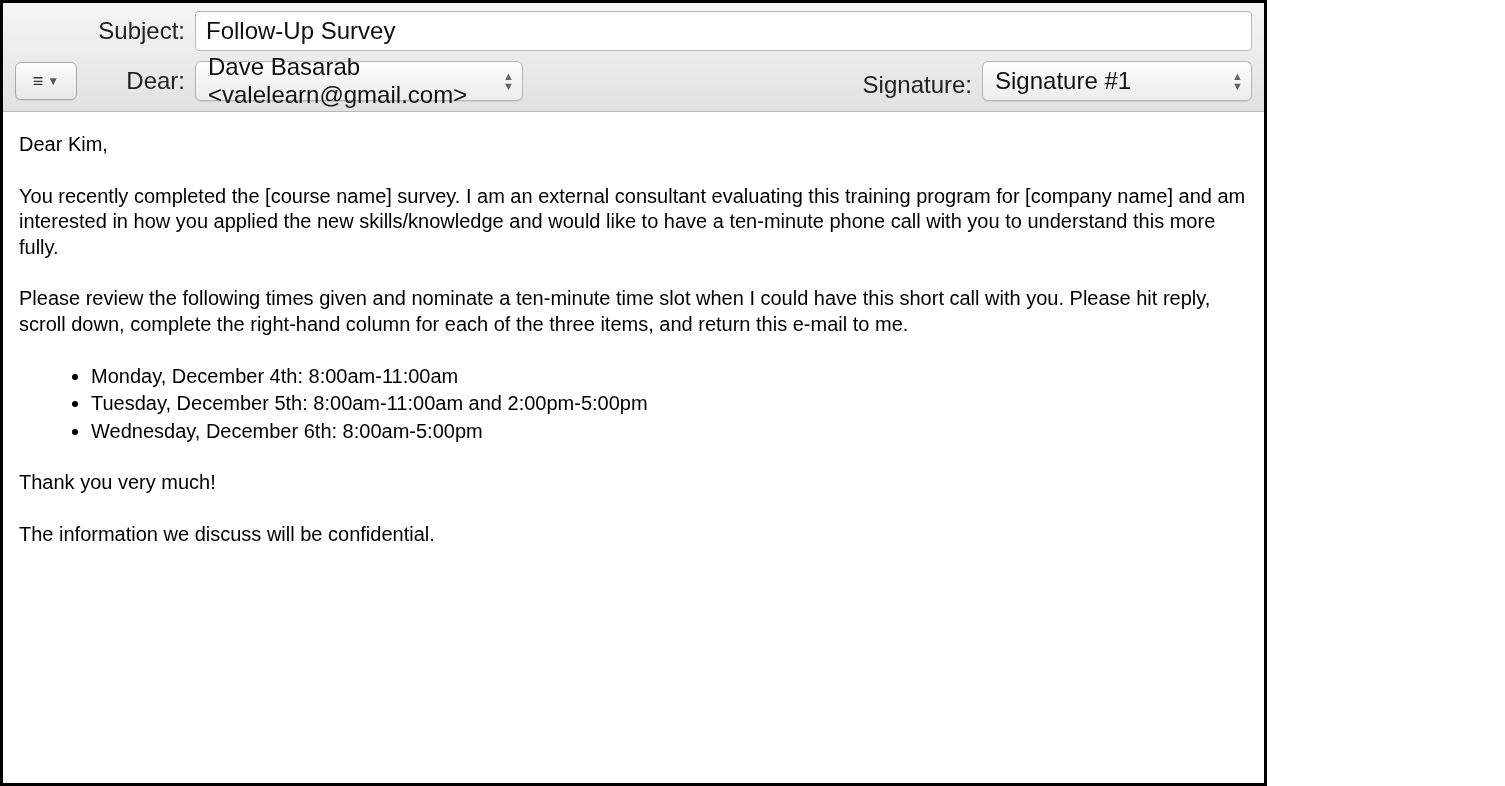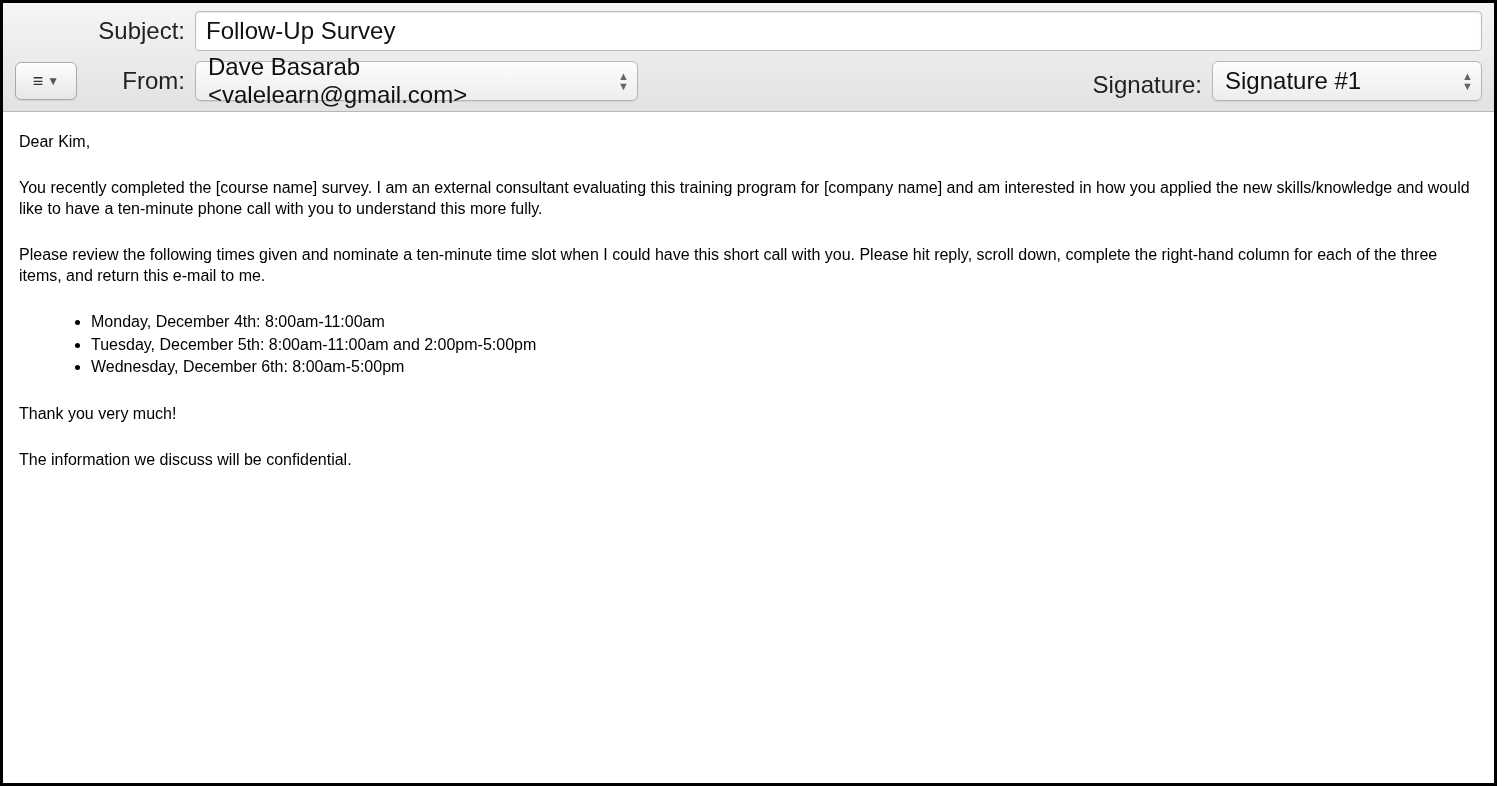--- a/index.html
+++ b/index.html
@@ -3,21 +3,21 @@
 <meta charset="utf-8">
 <style>
   * { box-sizing: border-box; }
   body {
     margin: 0;
     padding: 0;
     font-family: "Lucida Grande", "Helvetica Neue", Arial, sans-serif;
     background: #fff;
   }
   .window {
-    width: 1497px;
+    width: 1267px;
     height: 786px;
     border: 3px solid #000;
     background: #fff;
     display: flex;
     flex-direction: column;
   }
   .header {
     background: linear-gradient(to bottom, #f5f5f5, #e2e2e2);
     border-bottom: 1px solid #b8b8b8;
     padding: 8px 12px 10px 12px;
@@ -92,21 +92,21 @@
     gap: 2px;
   }
   .from-select { flex: 1; max-width: 640px; justify-content: flex-end; }
   .sig-select  { width: 270px; }
   .second-row-spacer { flex: 1; }
   .sig-label { min-width: auto; margin-left: 40px; margin-top: 8px; }
 
   .body-area {
     flex: 1;
     padding: 20px 16px;
-    font-size: 16px;
+    font-size: 20px;
     line-height: 1.28;
     color: #000;
     overflow: auto;
   }
   .body-area p { margin: 0 0 26px 0; }
   .body-area ul {
     margin: 0 0 26px 0;
     padding-left: 72px;
   }
   .body-area li { margin: 2px 0; }
@@ -120,21 +120,21 @@
     <div class="row">
       <div class="label">Subject:</div>
       <input class="subject-input" type="text" value="Follow-Up Survey" style="">
     </div>
 
     <div class="row">
       <div class="menu-btn">
         <span>≡</span>
         <span class="caret">▼</span>
       </div>
-      <div class="label" style="min-width:98px;">From:</div>
+      <div class="label" style="min-width:98px;">Dear:</div>
       <div class="select from-select">
         <span>Dave Basarab &lt;valelearn@gmail.com&gt;</span>
         <span class="stepper">
           <span>▲</span>
             <span>▼</span>
         </span>
       </div>
       <div class="second-row-spacer"></div>
       <div class="label sig-label">Signature:</div>
       <div class="select sig-select">

